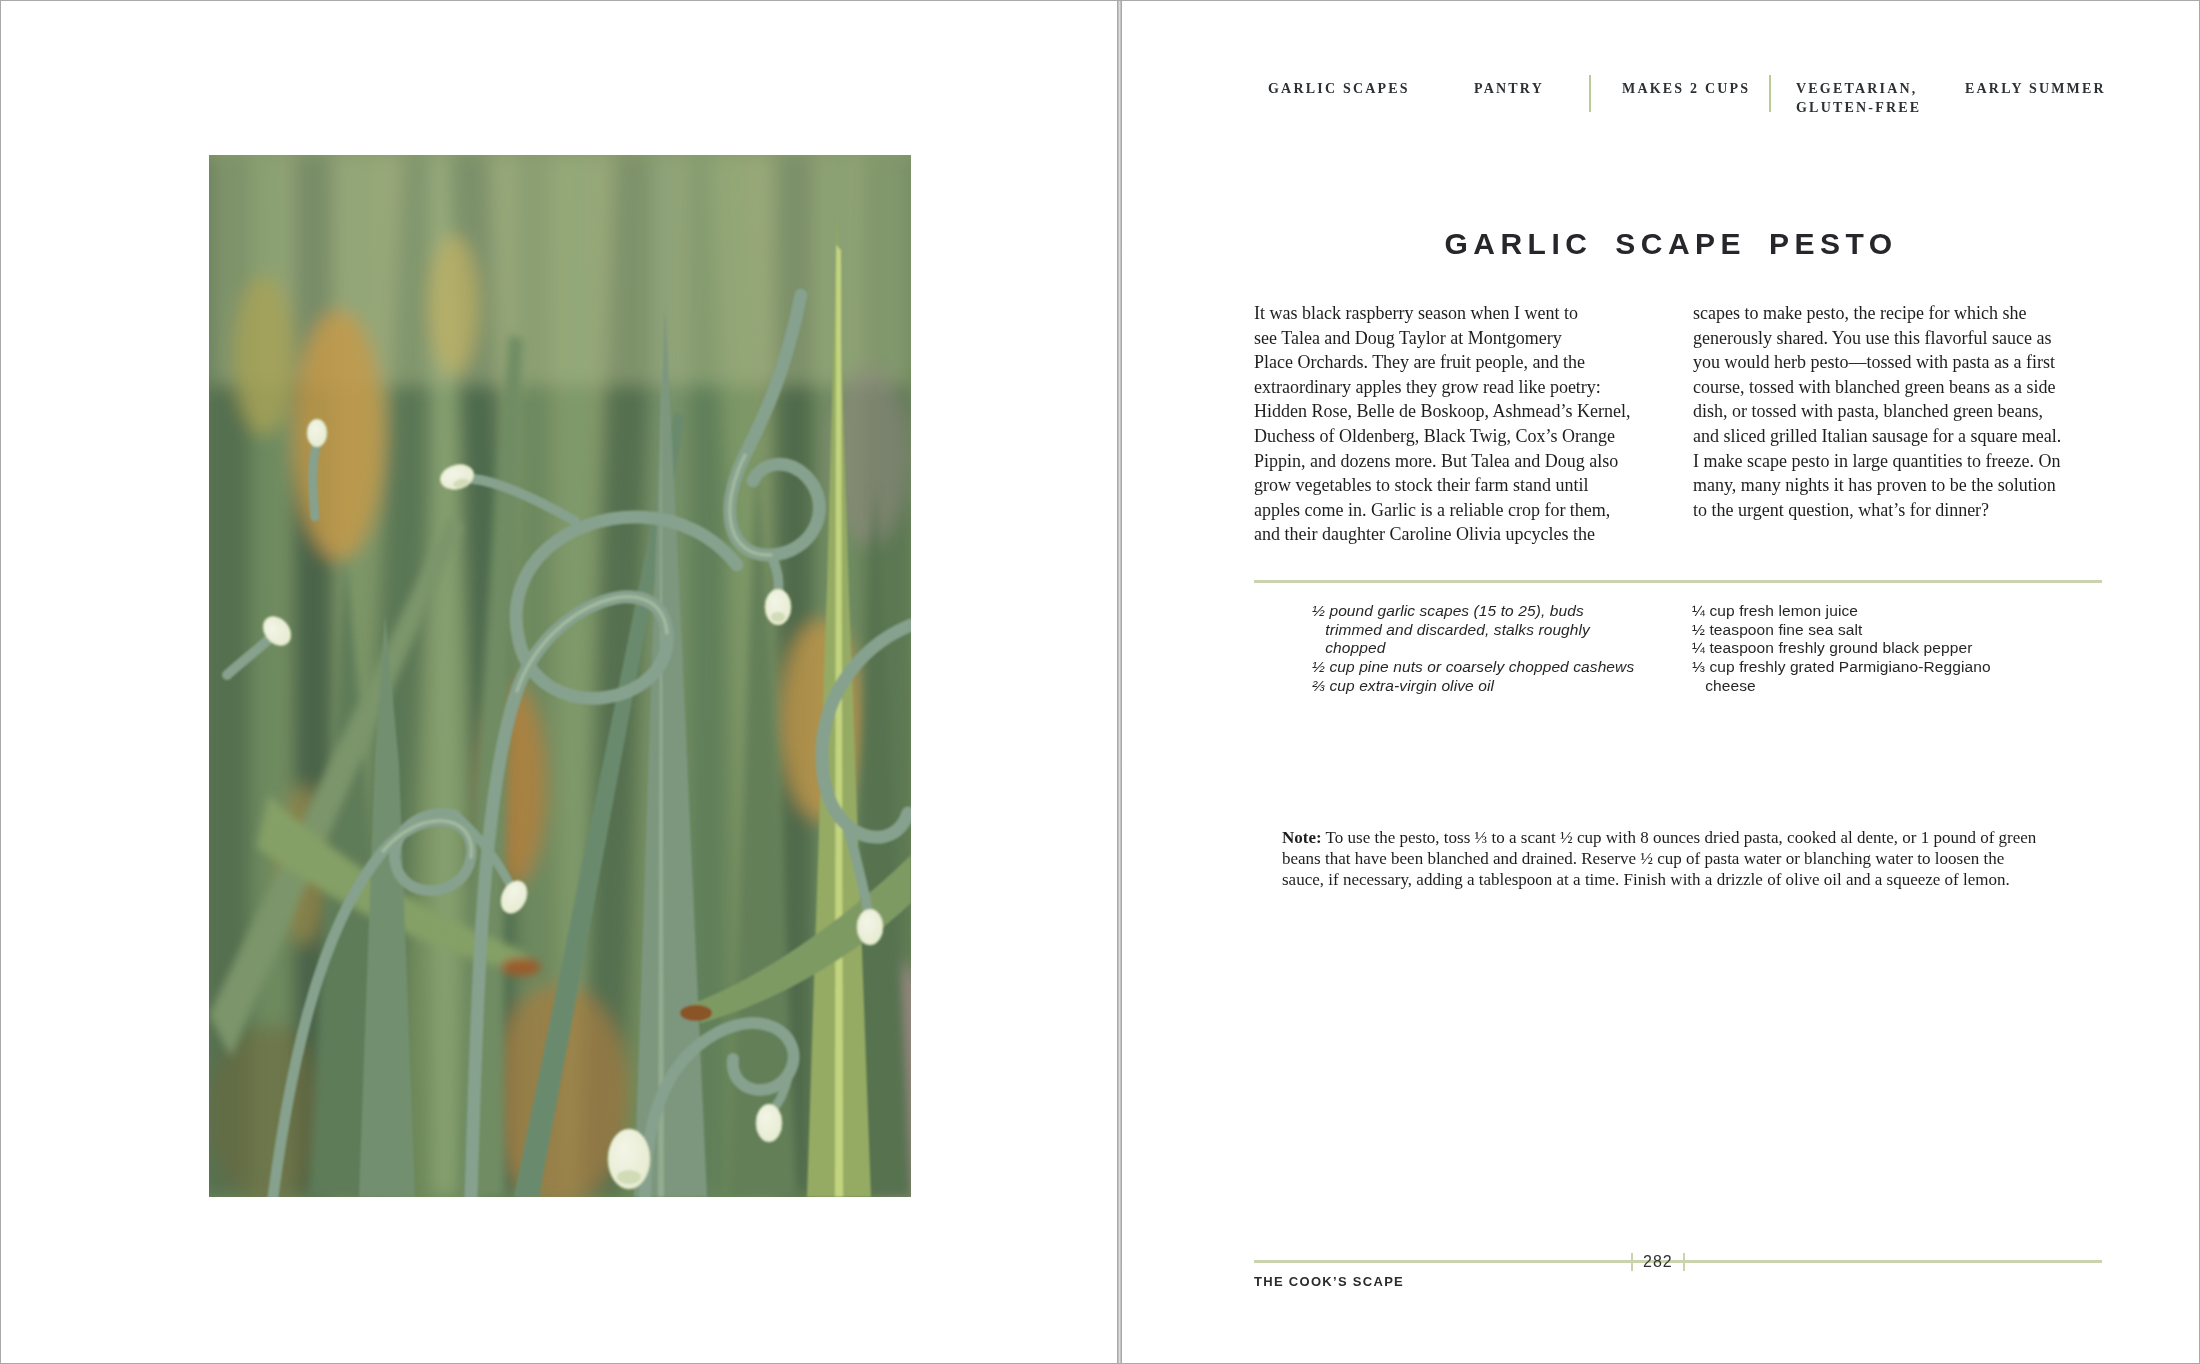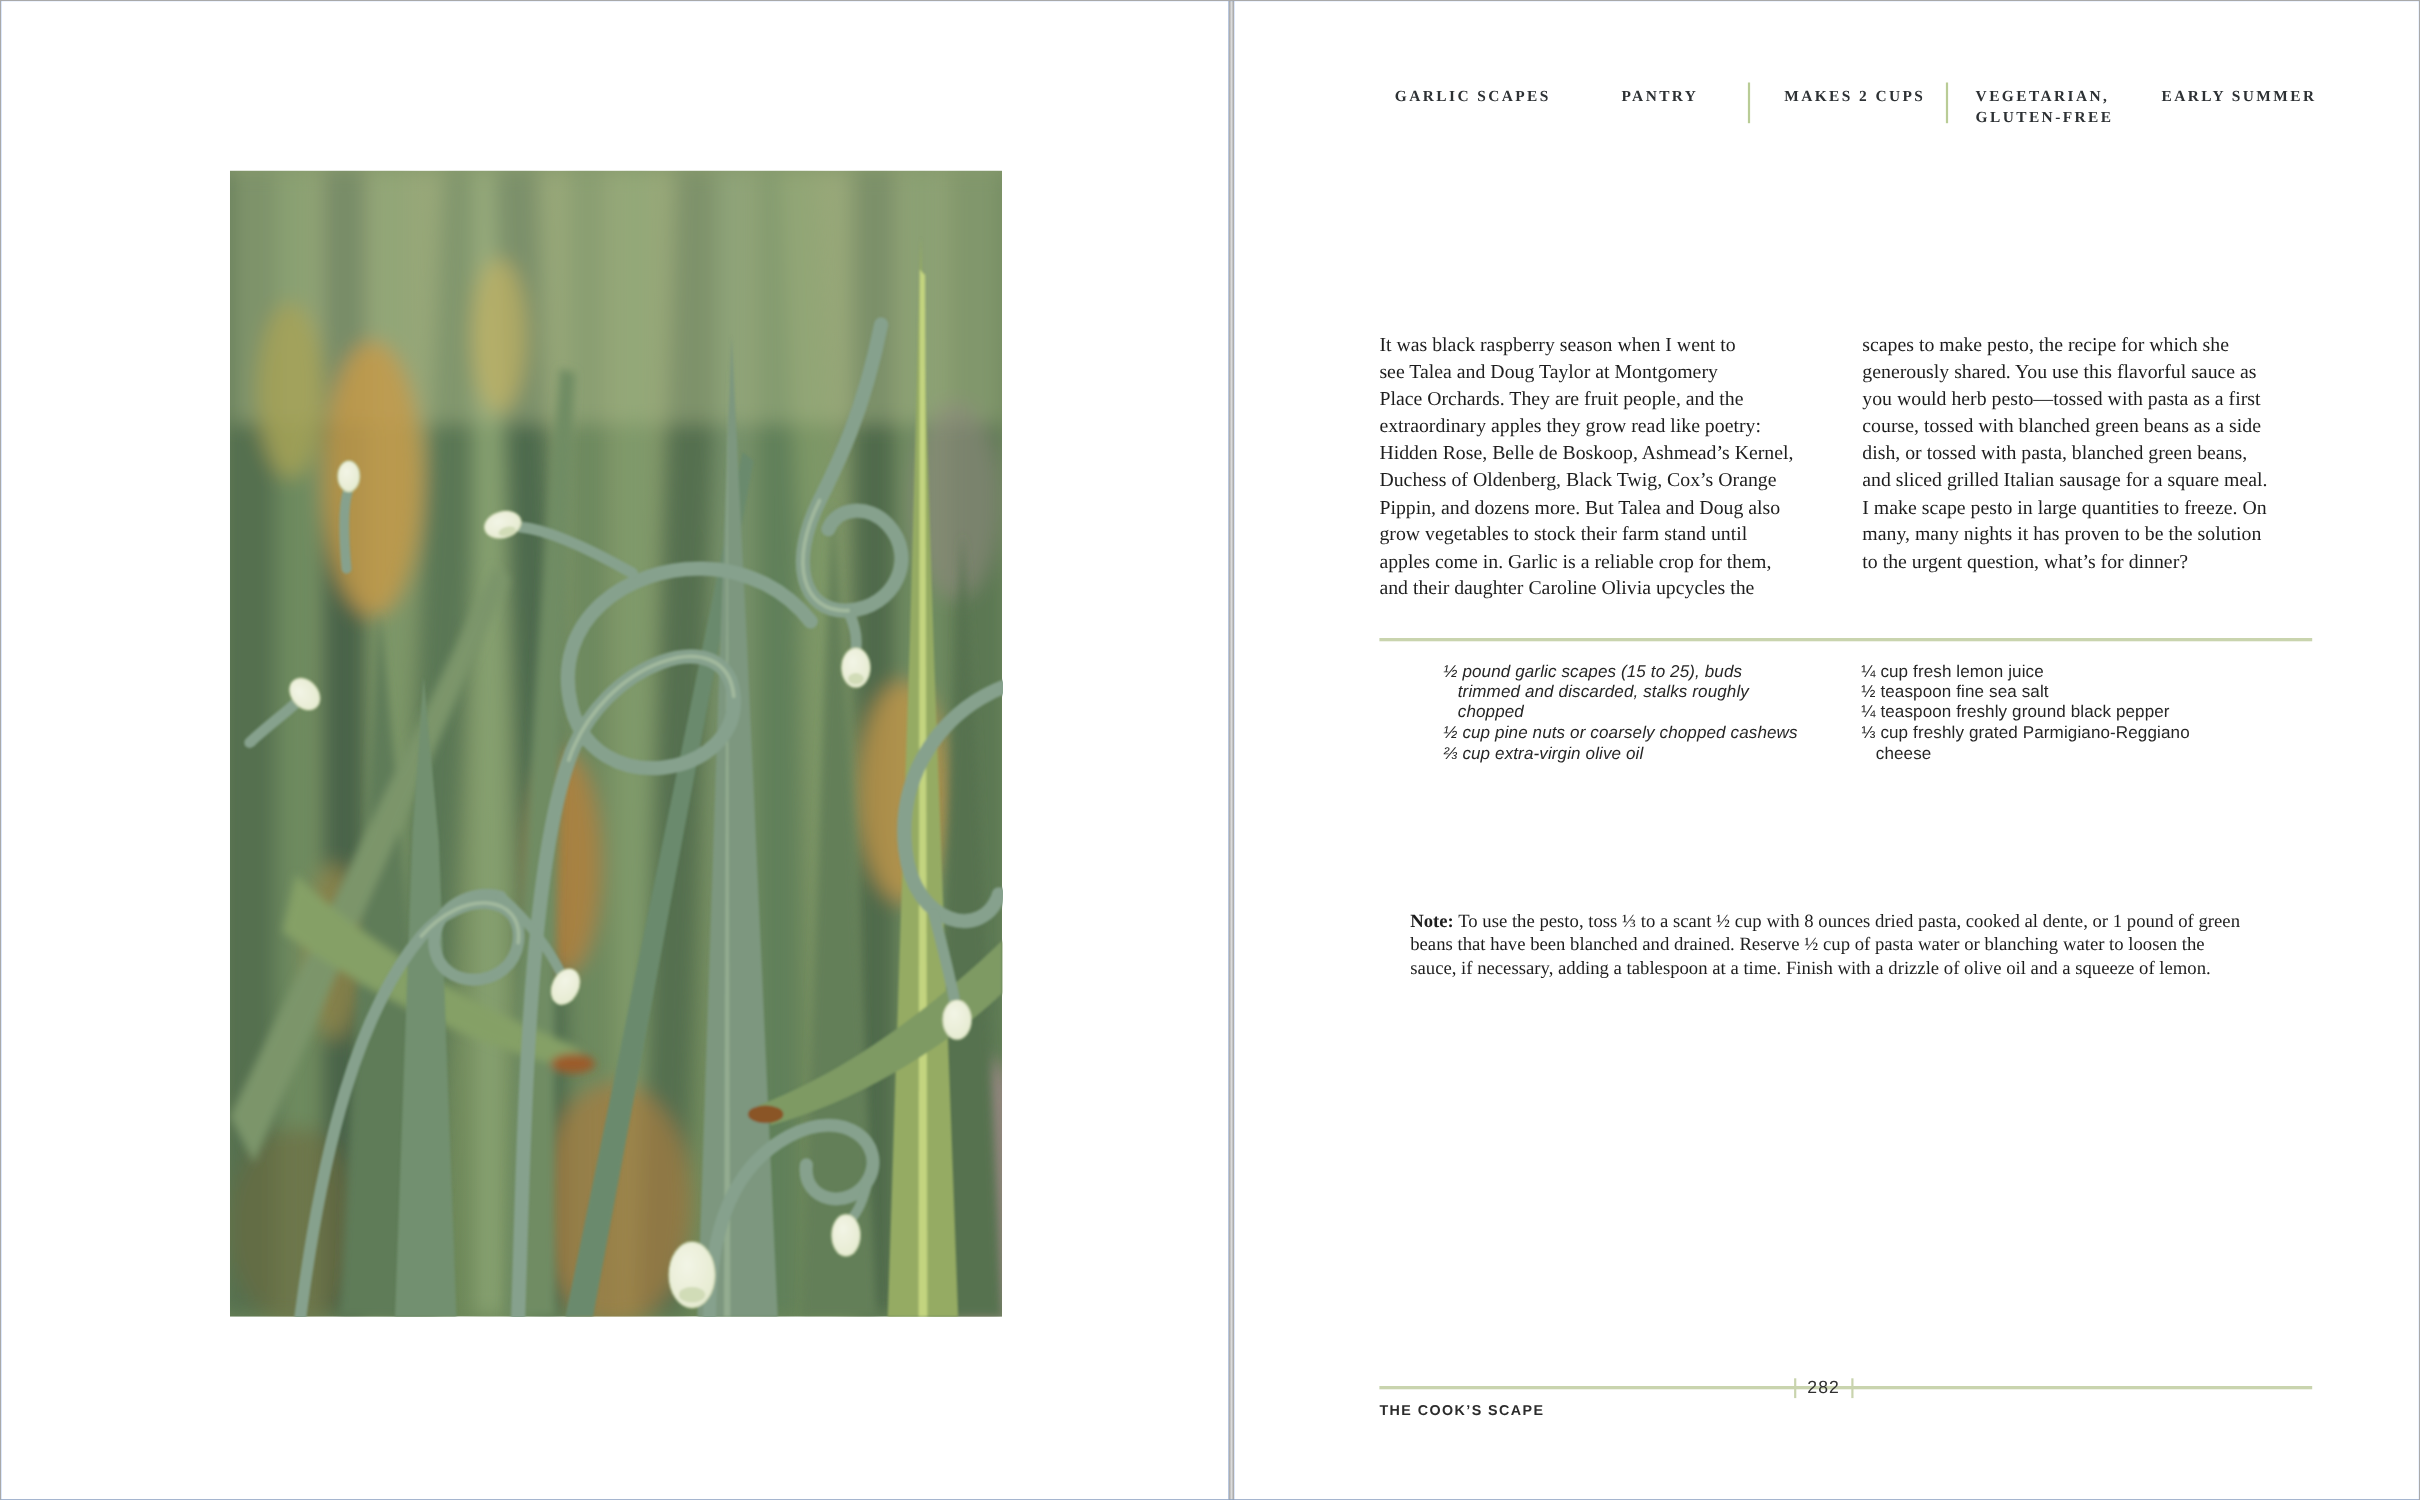--- a/index.html
+++ b/index.html
@@ -1,17 +1,17 @@
 <!DOCTYPE html>
 <html><head>
 <meta charset="utf-8">
 <style>
   html,body { margin:0; padding:0; background:#e8e8e8; }
   .canvas {
-    position:relative; width:2200px; height:1364px; background:#3b82f6;
+    position:relative; width:2200px; height:1364px; background:#7dd3fc;
     border:1px solid #a9a9a9; box-sizing:border-box; overflow:hidden;
     font-family:"Liberation Serif", serif; color:#222;
   }
   .page { position:absolute; top:0; height:1364px; background:#fff; }
   .page-left { left:0; width:1116px; }
   .page-right { left:1121px; width:1079px; }
   .gutter {
     position:absolute; left:1116px; top:0; width:5px; height:1364px;
     background:linear-gradient(90deg,#9c9c9c,#dcdcdc 50%,#9c9c9c);
   }
@@ -199,20 +199,21 @@
 
   <span class="meta" style="left:1267px">GARLIC SCAPES</span>
   <span class="meta" style="left:1473px">PANTRY</span>
   <span class="metabar" style="left:1588px"></span>
   <span class="meta" style="left:1621px">MAKES 2 CUPS</span>
   <span class="metabar" style="left:1768px"></span>
   <span class="meta" style="left:1795px">VEGETARIAN,
 GLUTEN-FREE</span>
   <span class="meta" style="left:1964px">EARLY SUMMER</span>
 
+  <div class="title">GARLIC SCAPE PESTO</div>
 
   <div class="col col-1">It was black raspberry season when I went to
 see Talea and Doug Taylor at Montgomery
 Place Orchards. They are fruit people, and the
 extraordinary apples they grow read like poetry:
 Hidden Rose, Belle de Boskoop, Ashmead’s Kernel,
 Duchess of Oldenberg, Black Twig, Cox’s Orange
 Pippin, and dozens more. But Talea and Doug also
 grow vegetables to stock their farm stand until
 apples come in. Garlic is a reliable crop for them,

